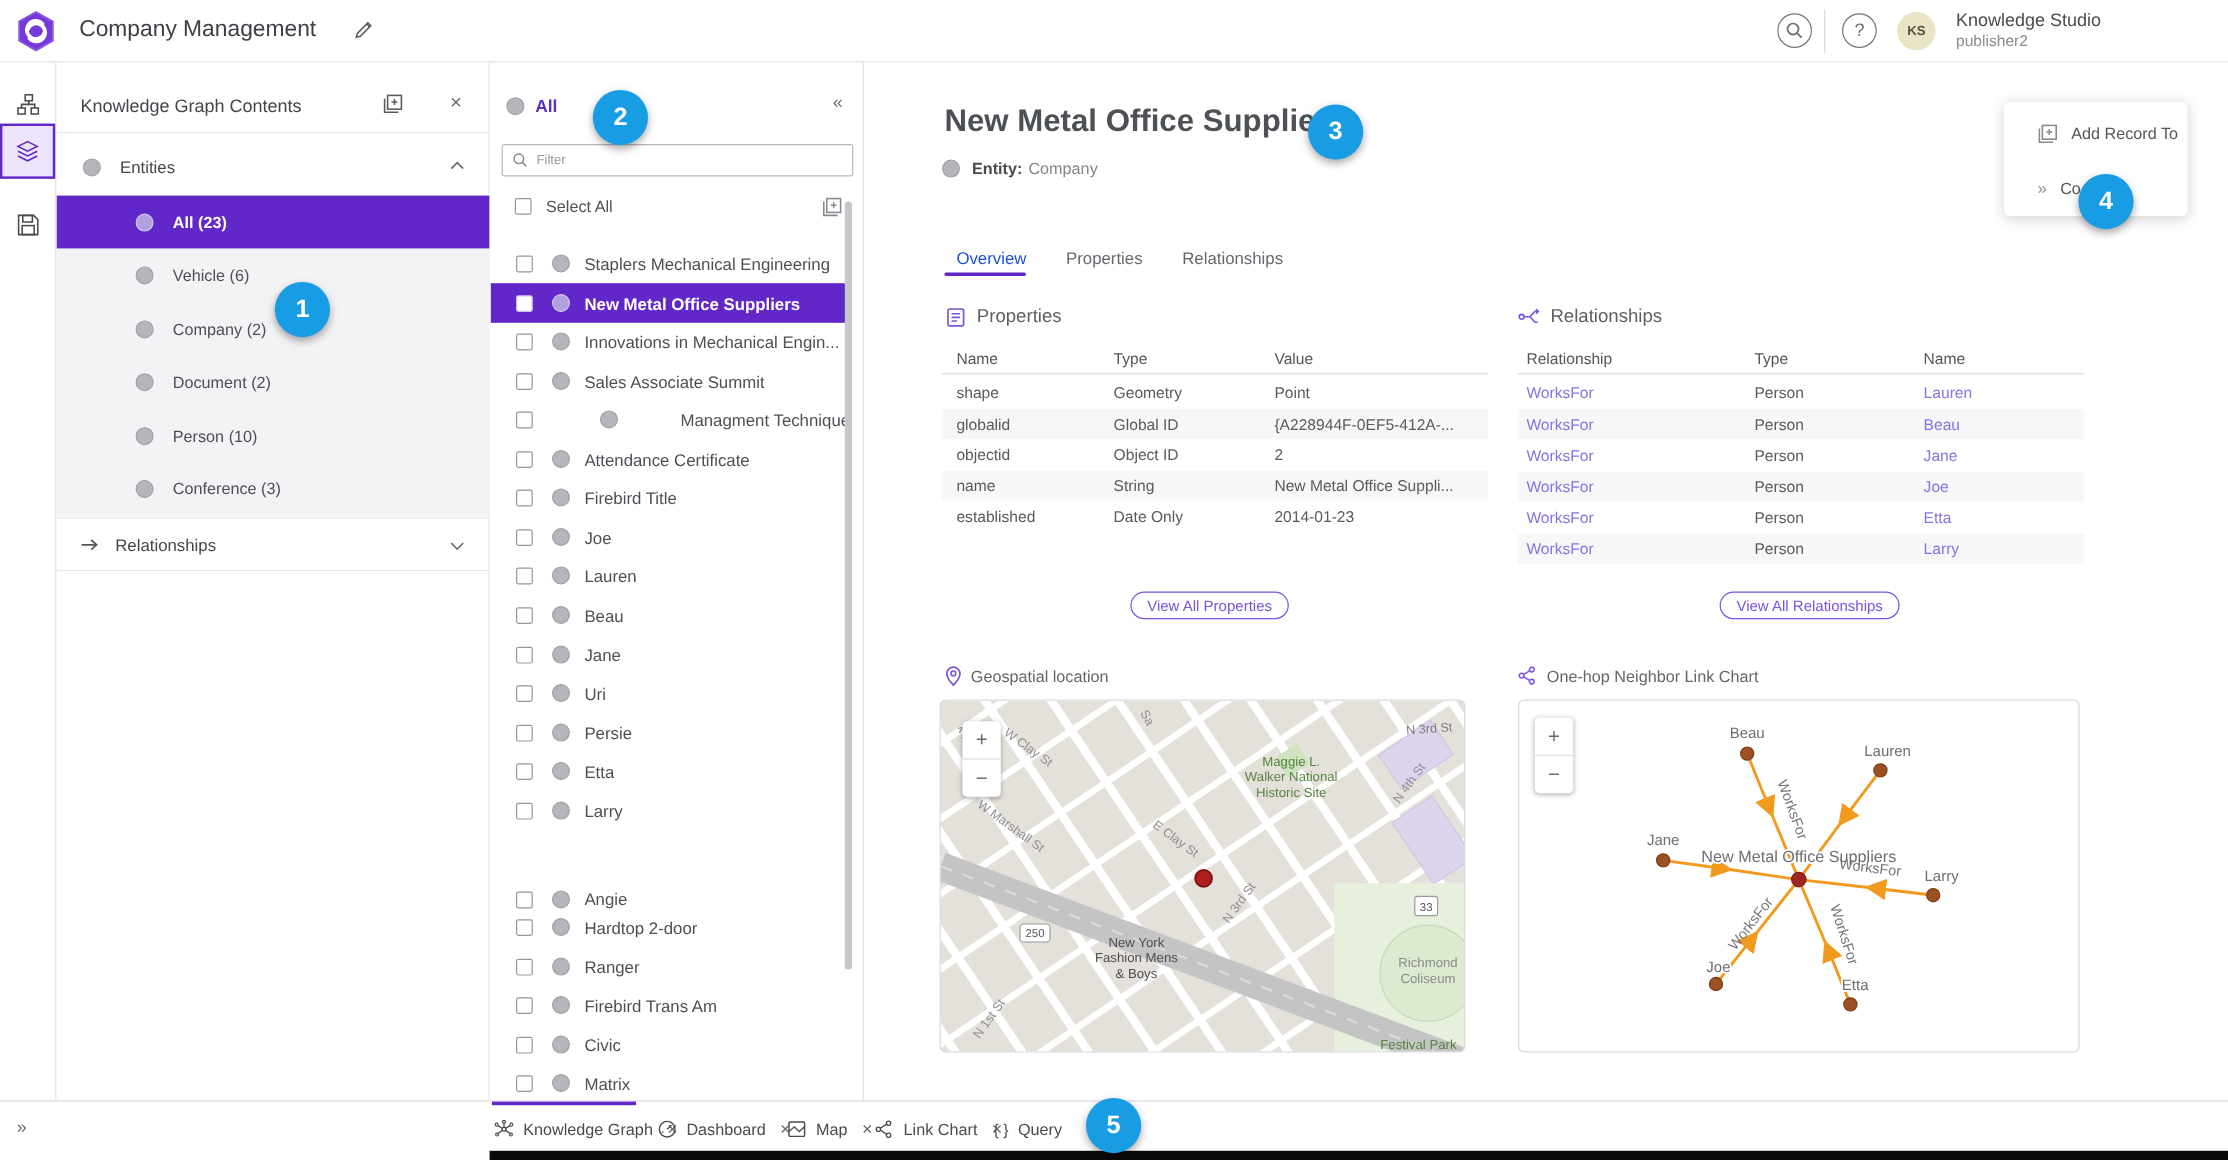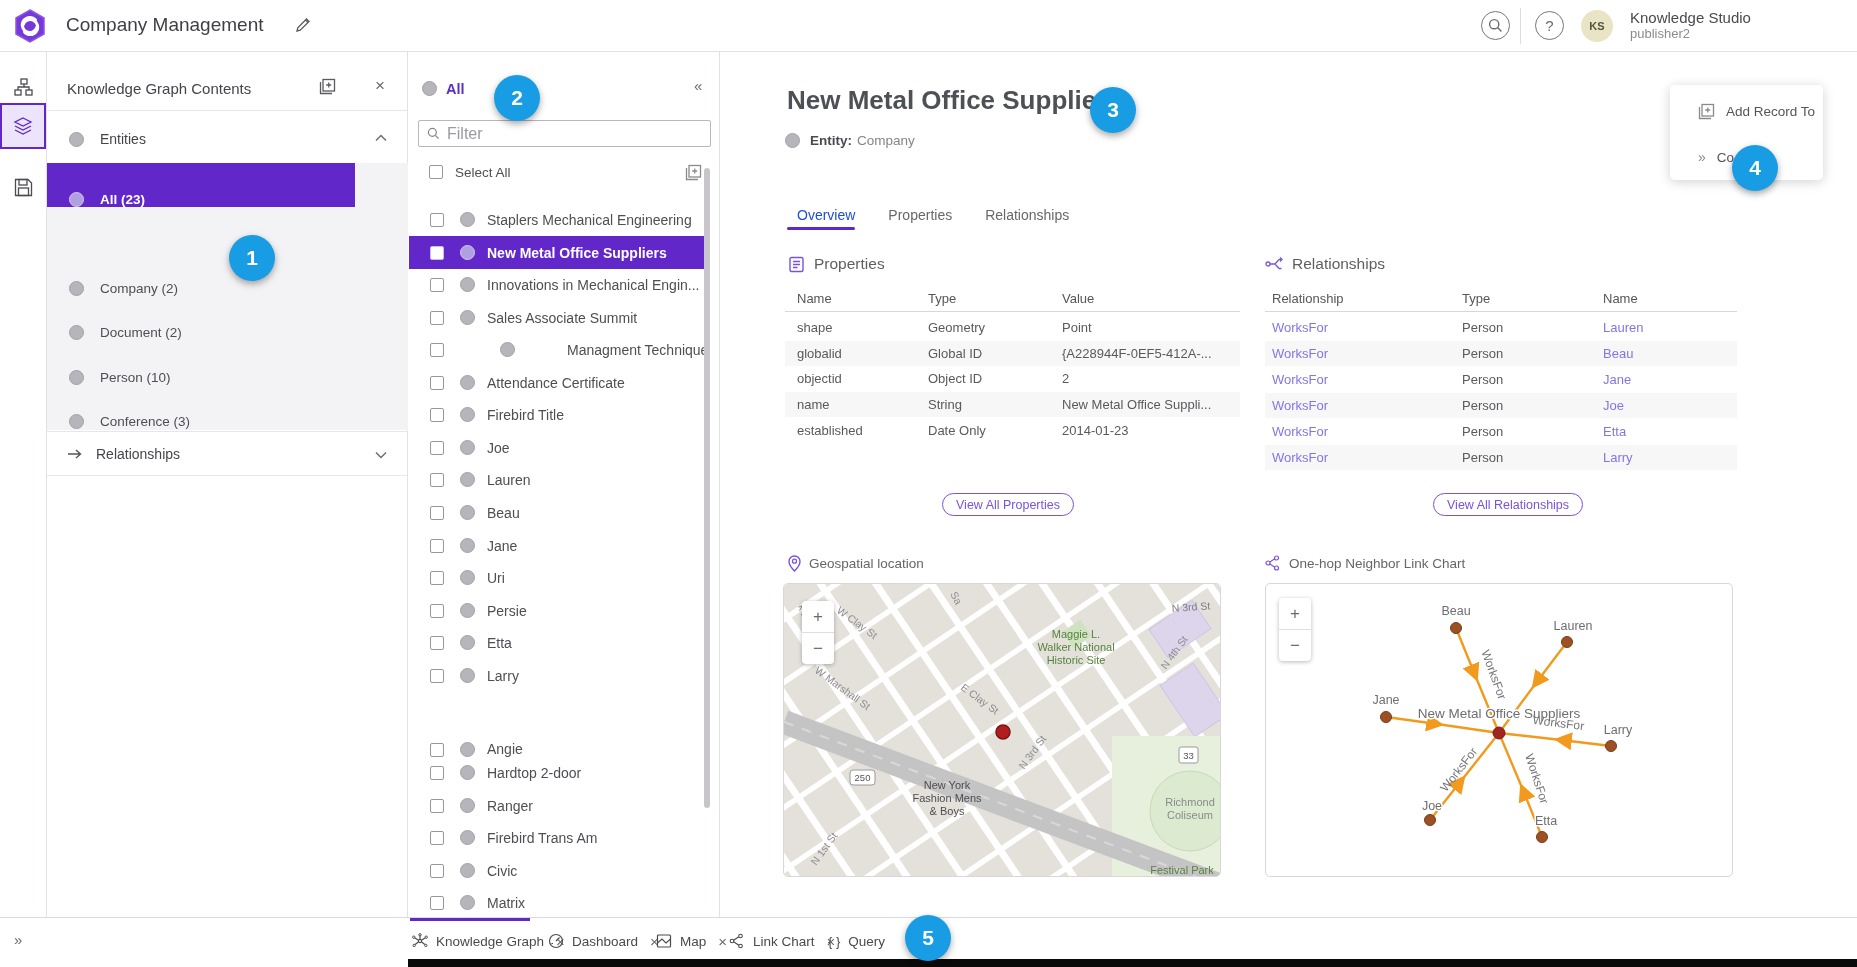--- a/index.html
+++ b/index.html
@@ -23,33 +23,33 @@
   .rail { position:absolute; left:0; top:52px; width:47px; height:915px; background:#fff; border-right:1px solid #e3e1e6; z-index:20; }
   .rail-item { position:absolute; left:0; width:46px; height:46px; display:flex; align-items:center; justify-content:center; color:#4c4c52; }
   .rail-item.sel { border:2px solid #6127c8; background:#ece4fa; color:#6127c8; }
 
   
   .panel1 { position:absolute; left:47px; top:52px; width:361px; height:866px; background:#fff; border-right:1px solid #e3e1e6; }
   .p1-title { position:absolute; left:20px; top:28px; font-size:15px; color:#45444b; }
   .p1-divider { position:absolute; left:0; top:58px; width:361px; height:1px; background:#e8e6ea; }
   .entities-row { position:absolute; left:0; top:72px; width:361px; height:30px; display:flex; align-items:center; }
   .entity-list { position:absolute; left:0; top:111px; width:361px; height:267px; background:#f3f2f5; }
-  .entity-row { position:absolute; left:0; width:308px; height:44px; display:flex; align-items:flex-end; cursor:pointer; }
+  .entity-row { position:absolute; left:0; width:361px; height:44px; display:flex; align-items:center; cursor:pointer;padding-left:44px; }
   .entity-row .lbl { margin-left:16px; font-size:13.5px; color:#4f4e55; }
   .entity-row.sel { background:#6127c8; }
   .entity-row.sel .lbl { color:#fff; font-weight:bold; }
   .circle-gray { width:15px; height:15px; border-radius:50%; background:#b7b4bc; border:1px solid #a3a0a8; flex:0 0 auto; }
   .circle-gray.onsel { background:#b1a0e0; border-color:#d4c8f0; }
   .rel-row { position:absolute; left:0; top:379px; width:361px; height:45px; border-top:1px solid #e8e6ea; border-bottom:1px solid #e8e6ea; display:flex; align-items:center; cursor:pointer; }
 
   
   .panel2 { position:absolute; left:408px; top:52px; width:312px; height:866px; background:#fff; border-right:1px solid #e3e1e6; }
   .p2-all { position:absolute; left:38px; top:29px; font-size:14.5px; font-weight:bold; color:#5b2fc9; }
   .filterbox { position:absolute; left:10px; top:68px; width:293px; height:27px; border:1px solid #b9b7be; border-radius:2px; background:#fff; display:flex; align-items:center; padding-left:8px; }
-  .filterbox input { border:none; outline:none; flex:1; font-size:16px; font-family:"Liberation Sans",sans-serif; color:#4f4e55; margin-left:7px; background:transparent; }
+  .filterbox input { border:none; outline:none; flex:1; font-size:11px; font-family:"Liberation Sans",sans-serif; color:#4f4e55; margin-left:7px; background:transparent; }
   .filterbox input::placeholder { color:#9a9aa0; }
   .checkbox { width:14px; height:14px; border:1px solid #98969e; border-radius:2px; background:#fff; flex:0 0 auto; }
   .p2row { position:absolute; left:1px; width:297px; height:33px; display:flex; align-items:center; padding-left:21px; cursor:pointer; }
   .p2row .circle-gray { margin-left:16px; }
   .p2row .lbl { margin-left:12px; font-size:14px; color:#4f4e55; white-space:nowrap; overflow:hidden; }
   .p2row.sel { background:#6127c8; }
   .p2row.sel .lbl { color:#fff; font-weight:bold; }
   .p2row.sel .checkbox { border:1.6px solid #cdbcf2; }
   .scroll-track { position:absolute; left:296px; top:106px; width:7px; height:800px; }
   .scroll-thumb { position:absolute; left:0; top:10px; width:6px; height:640px; background:#c8c6cc; border-radius:3px; }
@@ -167,20 +167,24 @@
       <div style="margin-left:16px;font-size:14px;color:#46454c;">Entities</div>
       <svg class="abs" style="left:328px;top:10px;" width="12" height="8" viewBox="0 0 12 8">
           <path d="M1 6.5 L6 1.5 L11 6.5" fill="none" stroke="#6a6a70" stroke-width="1.4"></path>
         </svg>
     </div>
 
     <div class="entity-list">
       <div class="entity-row sel" style="top:0px;">
         <div class="circle-gray onsel" style="margin-left:22px;"></div>
         <div class="lbl">All (23)</div>
+      </div>
+      <div class="entity-row" style="top:44px;">
+        <div class="circle-gray" style="margin-left:22px;"></div>
+        <div class="lbl">Vehicle (6)</div>
       </div>
       <div class="entity-row" style="top:89px;">
         <div class="circle-gray" style="margin-left:22px;"></div>
         <div class="lbl">Company (2)</div>
       </div>
       <div class="entity-row" style="top:133px;">
         <div class="circle-gray" style="margin-left:22px;"></div>
         <div class="lbl">Document (2)</div>
       </div>
       <div class="entity-row" style="top:178px;">

